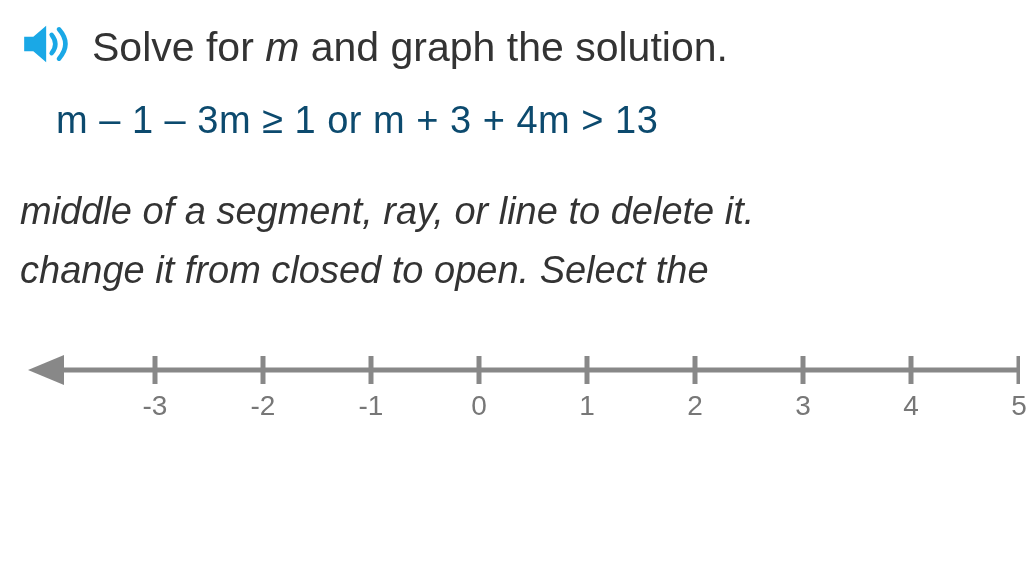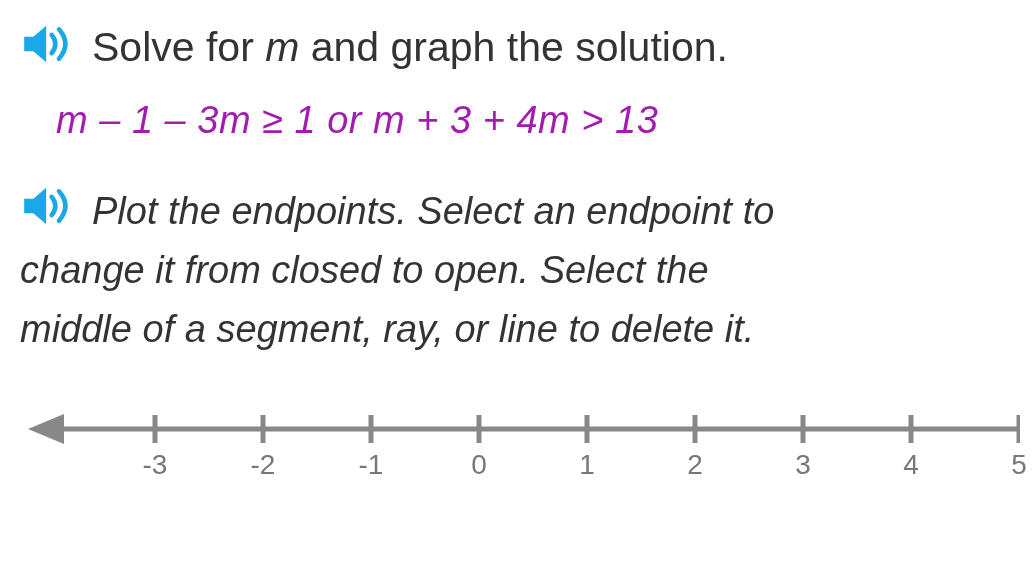--- a/index.html
+++ b/index.html
@@ -30,22 +30,21 @@
       line-height: 1.35;
       color: #333;
     }
     .question-text .var { font-style: italic; }
     .equation-row {
       padding-left: 36px;
       margin-bottom: 40px;
     }
     .equation {
       font-size: 38px;
-      font-style: italic;
-      color: #a21caf;
+      color: #0c4a6e;
       letter-spacing: 0.5px;
     }
     .instructions-wrapper {
       font-size: 38px;
       line-height: 1.55;
       color: #333;
       font-style: italic;
       margin-bottom: 40px;
     }
     .instructions-wrapper .first-line {
@@ -82,30 +81,22 @@
   <div class="question-text">
     <span>Solve for </span><span class="var">m</span><span> and graph the solution.</span>
   </div>
 </div>
 
 <div class="equation-row">
   <span class="equation">m – 1 – 3m ≥ 1 or m + 3 + 4m &gt; 13</span>
 </div>
 
 <div class="instructions-wrapper">
-  <div class="first-line">
-    <svg class="speaker-icon" viewBox="0 0 60 48">
-      <path d="M4 16 L14 16 L28 4 L28 44 L14 32 L4 32 Z" fill="currentColor"></path>
-      <path d="M34 14 Q42 24 34 34" stroke="currentColor" stroke-width="5" fill="none" stroke-linecap="round"></path>
-      <path d="M42 8 Q56 24 42 40" stroke="currentColor" stroke-width="5" fill="none" stroke-linecap="round"></path>
-    </svg>
-    <span>Plot the endpoints. Select an endpoint to</span>
-  </div>
+  <span class="rest">middle of a segment, ray, or line to delete it.</span>
   <span class="rest">change it from closed to open. Select the</span>
-  <span class="rest">middle of a segment, ray, or line to delete it.</span>
 </div>
 
 <div class="numberline">
   <svg id="nl-svg" width="1000" height="60" viewBox="0 0 1000 60">
       <line x1="40" y1="30" x2="1000" y2="30" stroke="#888" stroke-width="5"></line>
       <polygon points="8,30 44,15 44,45" fill="#888"></polygon>
       <line x1="135" y1="16" x2="135" y2="44" stroke="#888" stroke-width="5"></line>
       <line x1="243" y1="16" x2="243" y2="44" stroke="#888" stroke-width="5"></line>
       <line x1="351" y1="16" x2="351" y2="44" stroke="#888" stroke-width="5"></line>
       <line x1="459" y1="16" x2="459" y2="44" stroke="#888" stroke-width="5"></line>

